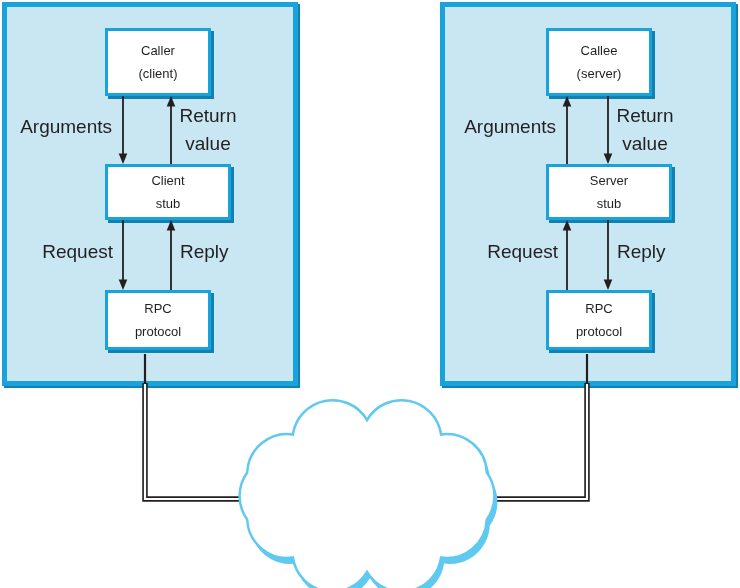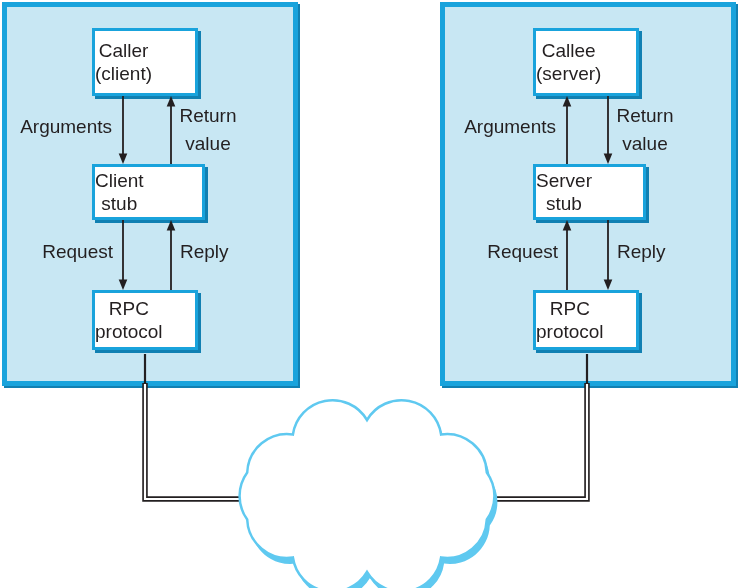--- a/index.html
+++ b/index.html
@@ -22,26 +22,26 @@
     border:5px solid var(--panel-border);
     box-shadow:2px 2px 0 var(--bevel);
   }
   .panel-client{left:2px;}
   .panel-server{left:440px;padding-left:48px;}
   .node{
     position:absolute;box-sizing:border-box;
     background:var(--box-fill);
     border:3px solid var(--panel-border);
     box-shadow:3px 3px 0 var(--bevel);
-    display:flex;align-items:center;justify-content:flex-start;
-    text-align:center;font-size:19px;line-height:23px;
+    display:flex;align-items:center;justify-content:center;
+    text-align:center;font-size:13px;line-height:23px;margin-left:13px;
   }
   .node span{white-space:pre-line;}
   .n-caller,.n-callee{top:21px;width:106px;height:68px;}
-  .n-stub{top:157px;width:113px;height:56px;}
+  .n-stub{top:157px;width:126px;height:56px;}
   .n-rpc{top:283px;width:106px;height:60px;}
   .panel-client .node{left:85px;}
   .panel-server .node{left:88px;}
   .flow-label{position:absolute;font-size:19px;line-height:22px;white-space:pre-line;}
   .l-args{left:2px;top:109px;width:103px;text-align:right;}
   .l-ret{left:170px;top:95px;width:62px;line-height:28px;text-align:center;}
   .l-req{left:3px;top:234px;width:103px;text-align:right;}
   .l-reply{left:173px;top:234px;}
   .r-args{left:8px;top:109px;width:103px;text-align:right;}
   .r-ret{left:169px;top:95px;width:62px;line-height:28px;text-align:center;}

